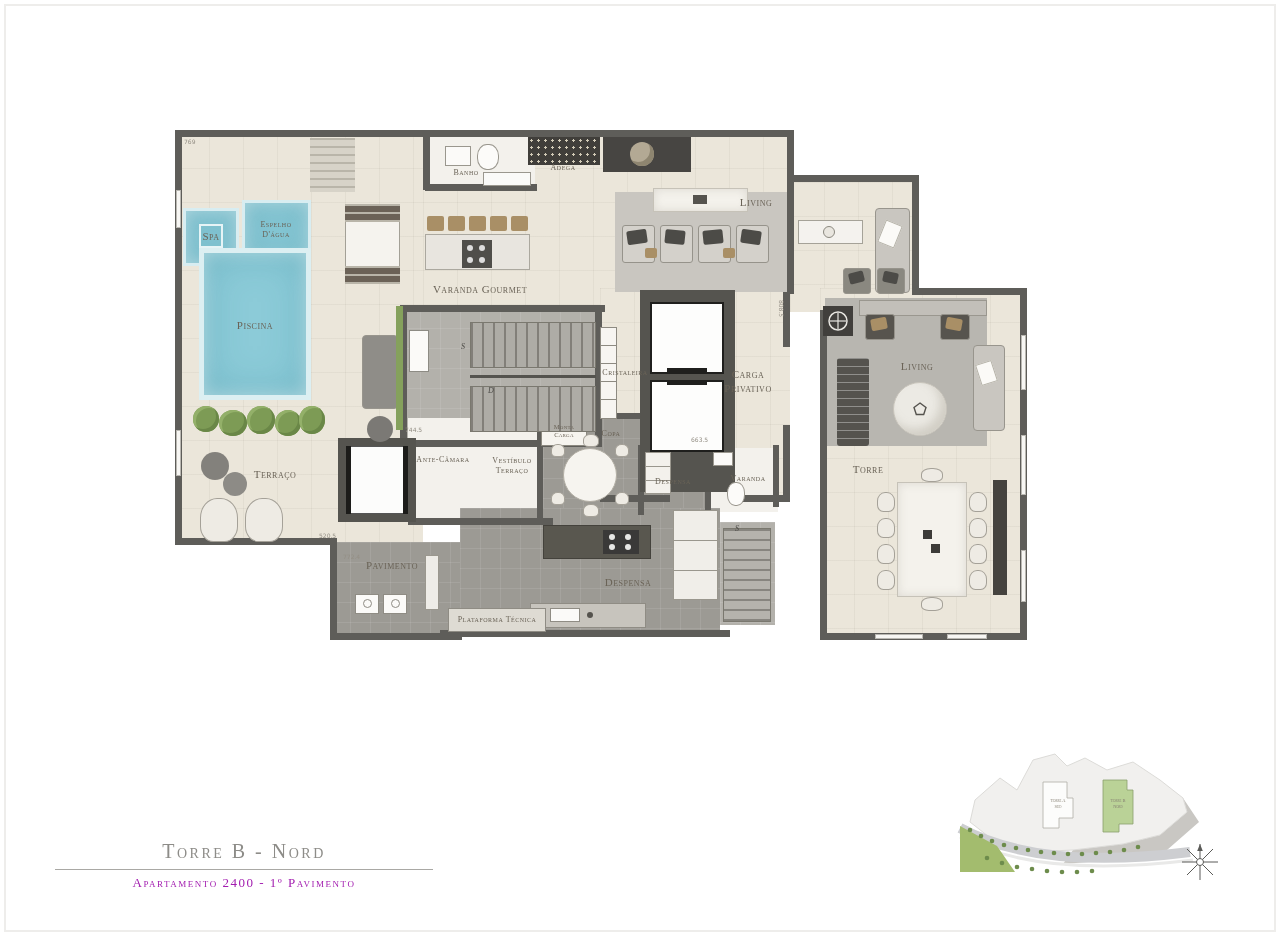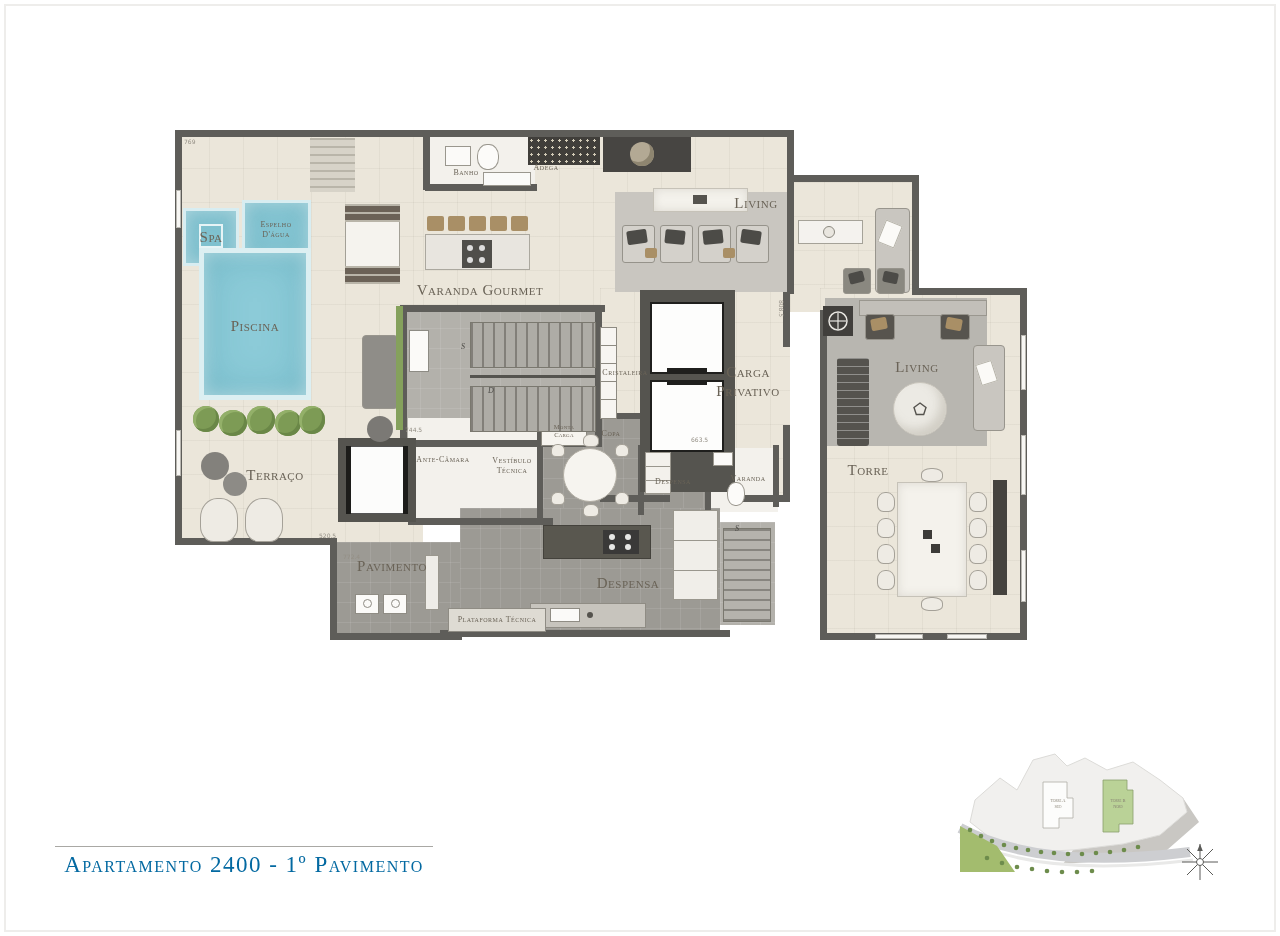--- a/index.html
+++ b/index.html
@@ -37,29 +37,29 @@
   .dotgrid{background-color:#403e3a;background-image:radial-gradient(#d3ccb8 1px,transparent 1.3px);background-size:7px 7px;}
   .chairw{background:#eeebe4;border:1.5px solid #a5a198;border-radius:45% 45% 35% 35%;}
   .sofa{background:#c9c6c0;border:1px solid #98958d;border-radius:4px;}
   .armch{background:#d4d1cb;border:1px solid #96938b;border-radius:3px;}
   .cushion{background:#4c4b47;border-radius:2px;}
   .tan{background:#a98f66;border-radius:2px;}
   .marble{background:#f4f2ec;border:1px solid #c6c2b8;box-shadow:inset 0 0 10px rgba(150,145,130,.25);}
   .plant{background:#7d9b55;border-radius:50%;box-shadow:inset -3px -3px 0 #6a8747, inset 3px 2px 0 #93b069;}
   
   .lbl{position:absolute;transform:translate(-50%,-50%);font-variant:small-caps;
-       font-size:15px;line-height:1.25;letter-spacing:.5px;color:#6a6357;text-align:center;white-space:pre-line;}
+       font-size:11px;line-height:1.25;letter-spacing:.5px;color:#6a6357;text-align:center;white-space:pre-line;}
   .lbl.small{font-size:8px;}
   .lbl.tiny{font-size:6.5px;letter-spacing:.2px;}
   .dim{position:absolute;font-family:"DejaVu Sans",sans-serif;font-size:6px;color:#948f85;}
   .stair-mark{position:absolute;font-style:italic;font-size:8px;color:#4d4c48;}
   .titles{position:absolute;left:55px;top:840px;width:378px;text-align:center;color:#8d8c88;}
   .titles .t1{font-variant:small-caps;font-size:20px;letter-spacing:2.5px;}
   .titles .rule{height:1px;background:#a9a8a4;margin:6px 0 5px 0;}
-  .titles .t2{font-variant:small-caps;font-size:23px;letter-spacing:1.5px;color:#0369a1;}
+  .titles .t2{font-variant:small-caps;font-size:13px;letter-spacing:1.5px;color:#a21caf;}
   .sitelabel{font-variant:small-caps;fill:#857f72;}
 </style>
 </head>
 <body>
 
 <div class="frame"></div>
 
 <div class="abs" id="plan" style="left:175px;top:130px;width:852px;height:512px;">
 
   <div class="abs cream" style="left:0px;top:4px;width:248px;height:408px;"></div>
@@ -276,32 +276,32 @@
   <div class="abs" style="left:250px;top:425px;width:14px;height:55px;background:#eeece7;border:1px solid #9a978e;"></div>
 
   <div class="abs" style="left:273px;top:478px;width:98px;height:24px;background:#dedbd3;border:1px solid #8f8c84;"></div>
 
   <span class="lbl" style="left:36px;top:107px;">Spa</span>
   <span class="lbl small" style="left:101px;top:100px;">Espelho
 D'água</span>
   <span class="lbl" style="left:80px;top:196px;">Piscina</span>
   <span class="lbl" style="left:100px;top:345px;">Terraço</span>
   <span class="lbl small" style="left:291px;top:43px;">Banho</span>
-  <span class="lbl small" style="left:371px;top:38px;">Adega</span>
+  <span class="lbl small" style="left:388px;top:38px;">Adega</span>
   <span class="lbl" style="left:305px;top:160px;">Varanda Gourmet</span>
   <span class="lbl" style="left:581px;top:73px;">Living</span>
   <span class="lbl" style="left:742px;top:237px;">Living</span>
   <span class="lbl small" style="left:450px;top:243px;">Cristaleira</span>
   <span class="lbl" style="left:573px;top:252px;">Carga
 Privativo</span>
   <span class="lbl tiny" style="left:389px;top:301px;">Monta
 Carga</span>
   <span class="lbl small" style="left:268px;top:330px;">Ante-Câmara</span>
   <span class="lbl small" style="left:337px;top:336px;">Vestíbulo
-Técnica</span>
+Terraço</span>
   <span class="lbl small" style="left:436px;top:304px;">Copa</span>
   <span class="lbl small" style="left:498px;top:352px;">Despensa</span>
   <span class="lbl small" style="left:573px;top:349px;">Varanda</span>
   <span class="lbl" style="left:693px;top:340px;">Torre</span>
   <span class="lbl" style="left:453px;top:453px;">Despensa</span>
   <span class="lbl" style="left:217px;top:436px;">Pavimento</span>
   <span class="lbl small" style="left:322px;top:490px;">Plataforma Técnica</span>
 
   <span class="stair-mark" style="left:286px;top:212px;">S</span>
   <span class="stair-mark" style="left:313px;top:256px;">D</span>
@@ -309,20 +309,21 @@
 
   <span class="dim" style="left:9px;top:8px;">769</span>
   <span class="dim" style="left:230px;top:296px;">744.5</span>
   <span class="dim" style="left:144px;top:402px;">520.5</span>
   <span class="dim" style="left:168px;top:423px;">772.4</span>
   <span class="dim" style="left:598px;top:175px;transform:rotate(90deg);">808.5</span>
   <span class="dim" style="left:516px;top:306px;">663.5</span>
 </div>
 
 <div class="titles">
+  <div class="t1">Torre B - Nord</div>
   <div class="rule"></div>
   <div class="t2">Apartamento 2400 - 1º Pavimento</div>
 </div>
 
 <svg class="abs" style="left:955px;top:740px;" width="255" height="170" viewBox="0 0 255 170">
 
   <polygon points="228,58 244,82 212,110 160,120 108,124 118,110 168,104 205,95 232,72" fill="#c9c7c3"></polygon>
 
   <polygon points="20,60 45,38 62,50 78,20 100,14 112,26 130,18 152,30 178,22 205,40 228,58 232,72 205,95 168,104 118,110 75,112 38,100 15,82" fill="#f1f0ee" stroke="#dcdbd8" stroke-width="1"></polygon>
 

